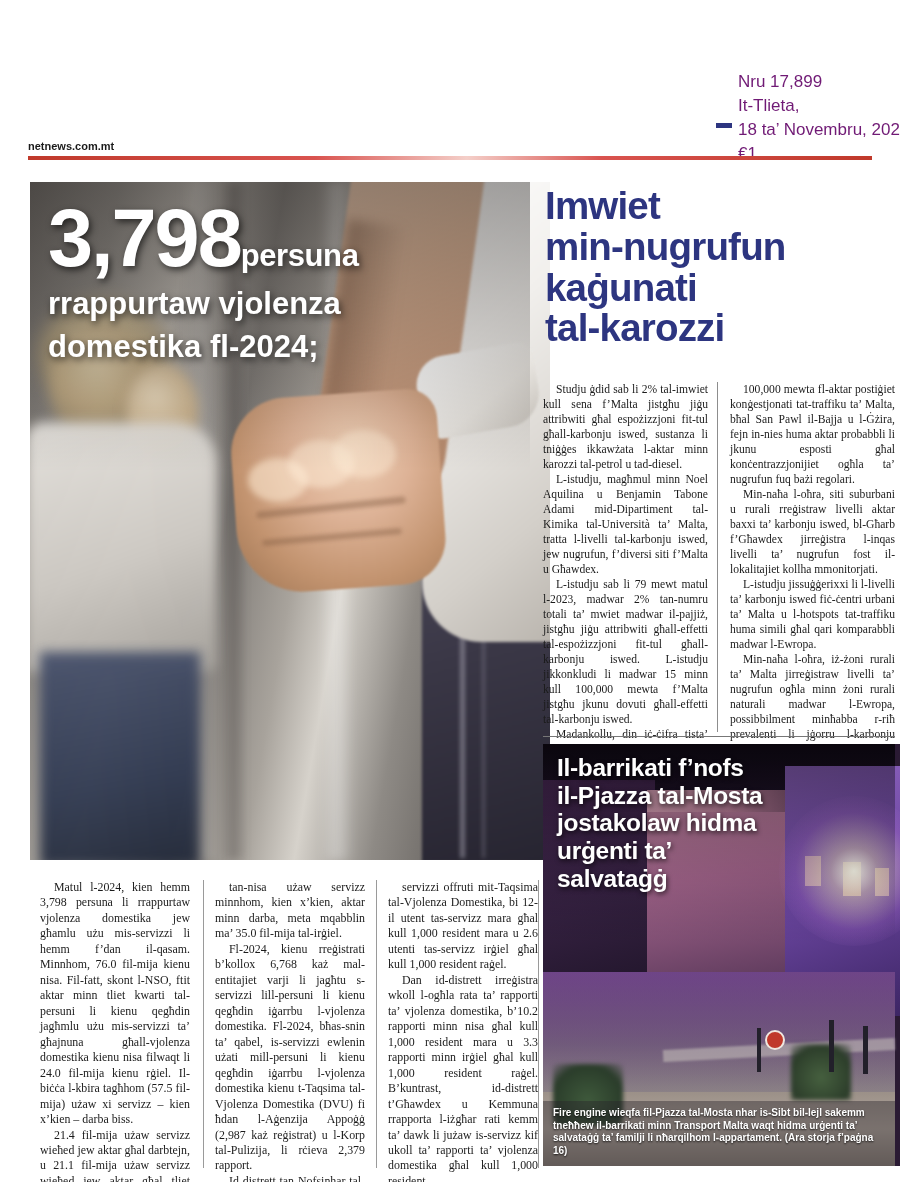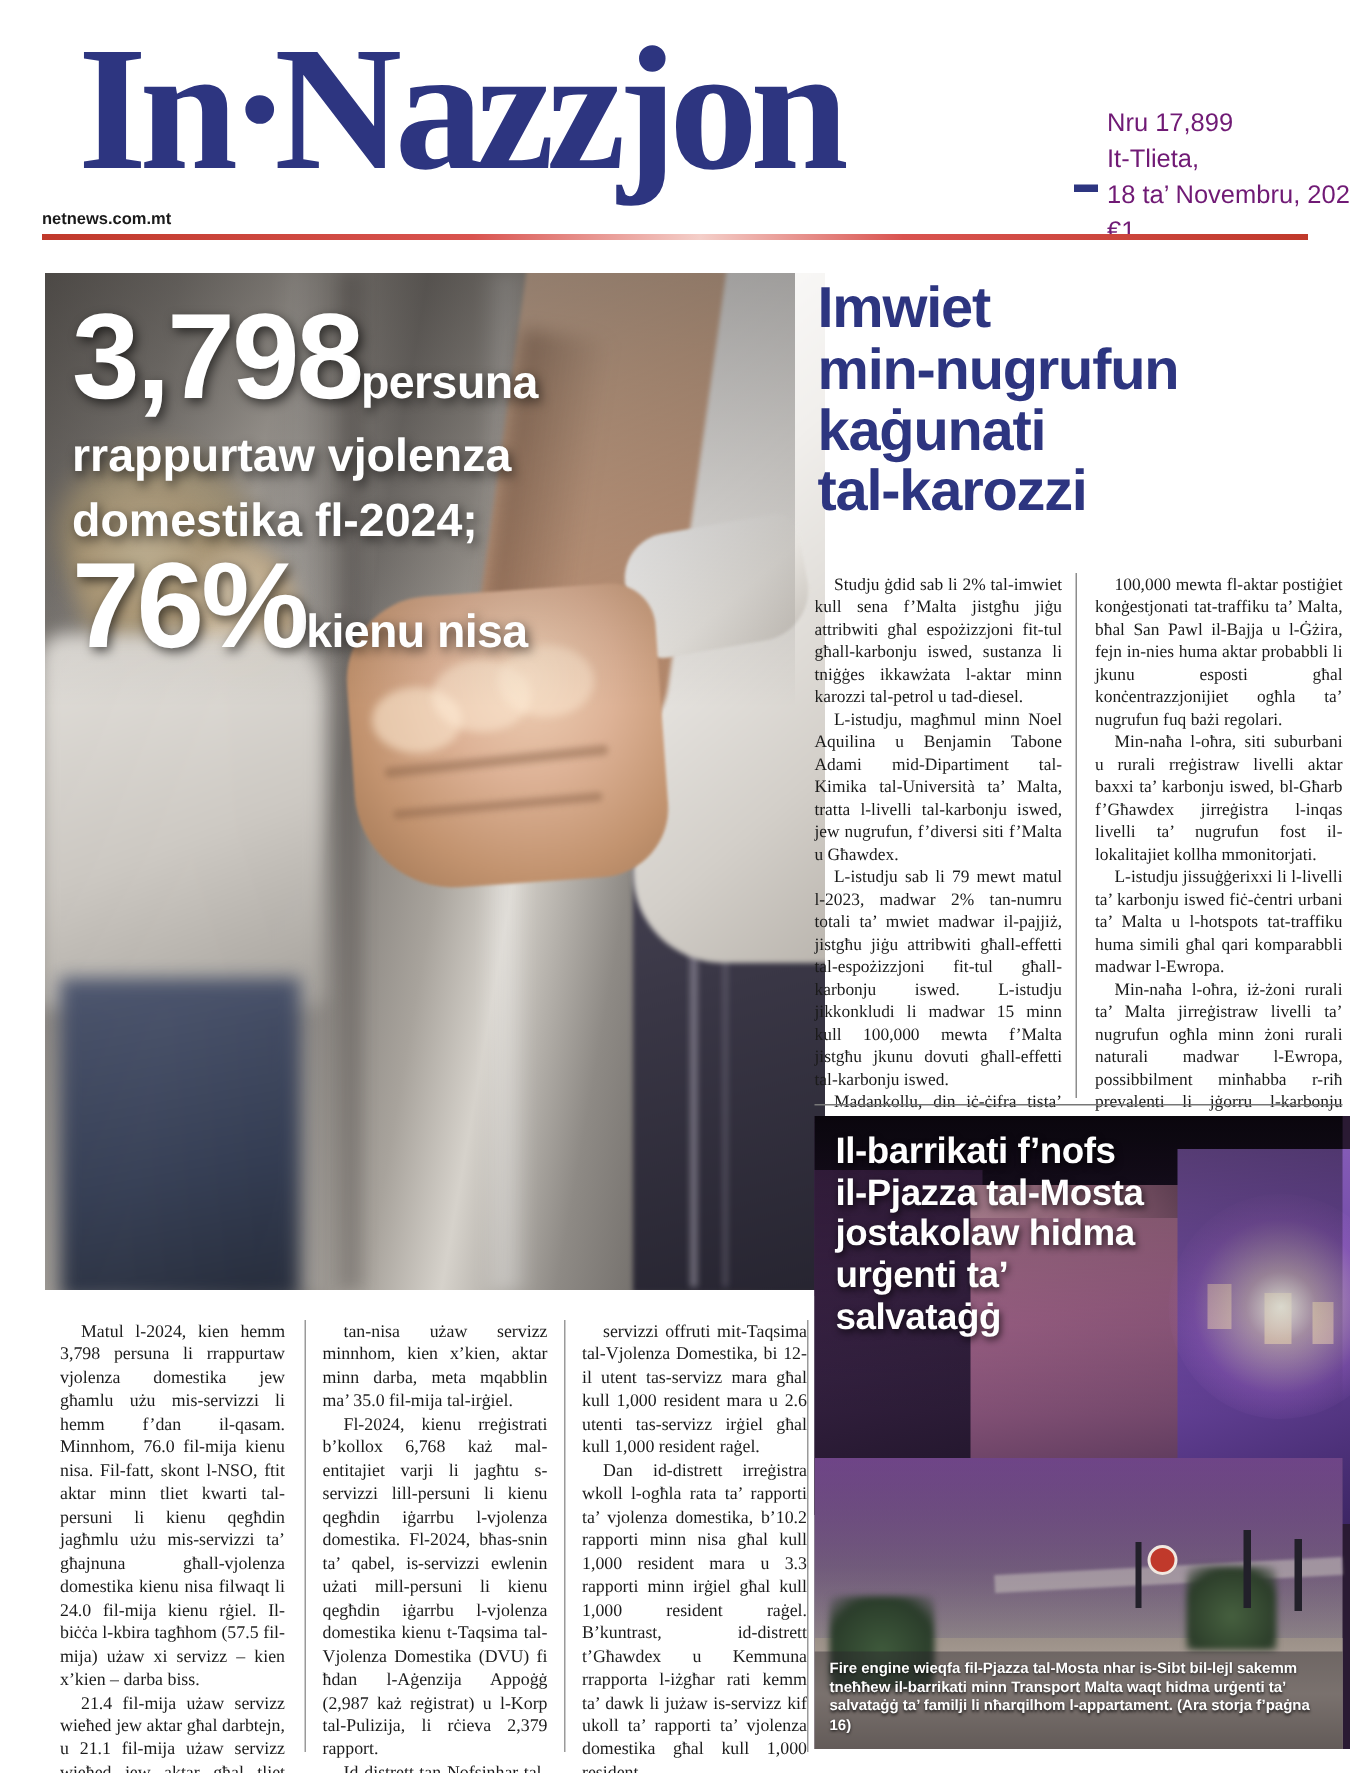--- a/index.html
+++ b/index.html
@@ -186,21 +186,20 @@
   .b-div1{position:absolute;left:173px;top:0;width:1px;height:288px;background:#9a9a9a;}
   .b-div2{position:absolute;left:346px;top:0;width:1px;height:288px;background:#9a9a9a;}
   .b-div3{position:absolute;left:508px;top:0;width:1px;height:288px;background:#9a9a9a;}
 </style>
 </head>
 <body>
 
 <div class="page">
 
   <div class="masthead">
-    <div class="logo"><span>In</span><span class="dot">·</span><span>Nazzjon</span></div>
     <div class="site">netnews.com.mt</div>
     <div class="issue">
       <div>Nru 17,899</div>
       <div>It-Tlieta,</div>
       <div>18 ta’ Novembru, 2025</div>
       <div>€1</div>
     </div>
     <div class="rule-blue-tick"></div>
     <div class="rule-red"></div>
   </div>
@@ -227,21 +226,20 @@
     <div class="lp-knuckle k2"></div>
     <div class="lp-knuckle k3"></div>
     <div class="lp-fingerline f1"></div>
     <div class="lp-fingerline f2"></div>
     <div class="lp-shadow-top"></div>
 
     <div class="lead-overlay">
       <div class="lead-l1"><span class="big-num">3,798</span><span class="lead-sub">persuna</span></div>
       <div class="lead-l2">rrappurtaw vjolenza</div>
       <div class="lead-l2">domestika fl-2024;</div>
-      <div class="lead-l1 lead-l3"><span class="big-pct">76%</span><span class="lead-sub">kienu nisa</span></div>
     </div>
   </div>
 
   <div class="r-head">
     <div>Imwiet</div>
     <div>min-nugrufun</div>
     <div>kaġunati</div>
     <div>tal-karozzi</div>
   </div>
 

